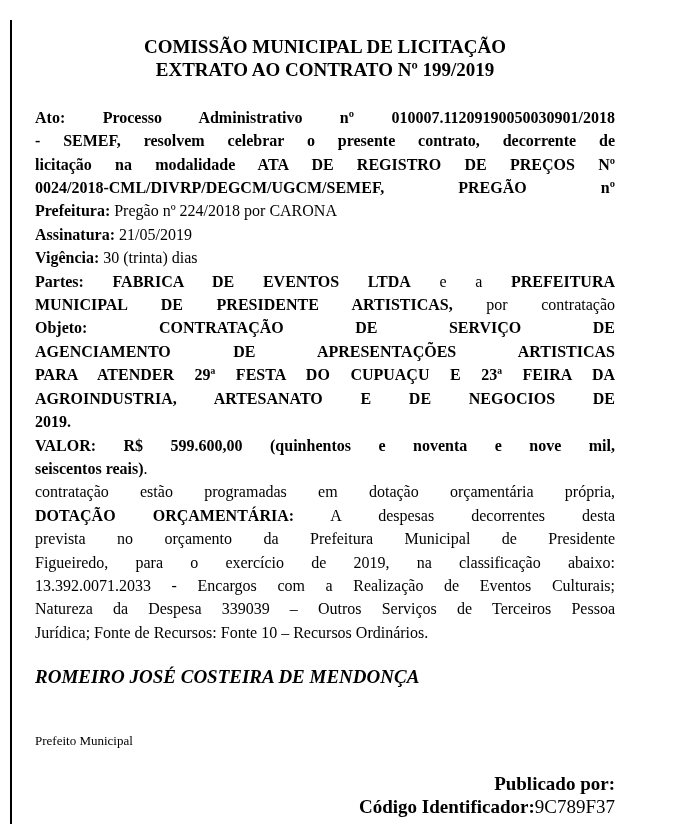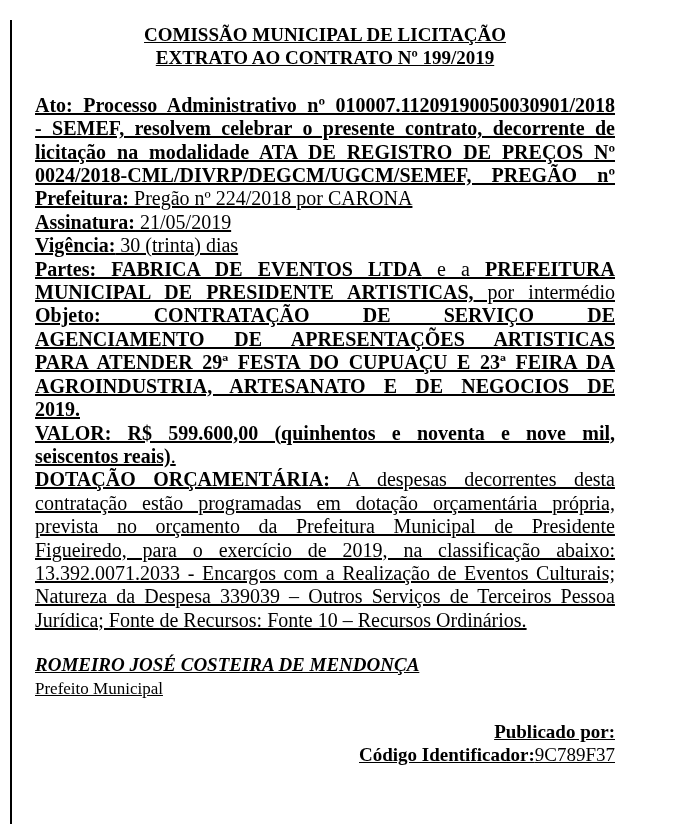--- a/index.html
+++ b/index.html
@@ -19,34 +19,33 @@
     position: absolute;
     left: 10px;
     top: 20px;
     width: 2px;
     height: 804px;
     background: #000000;
   }
   .page {
     position: absolute;
     left: 35px;
-    top: 0;
+    top: 12px;
     width: 580px;
-    text-decoration: underline;
   }
   .title-block {
     margin-top: 23px;
     text-align: center;
     font-weight: bold;
     font-size: 19px;
     line-height: 23.4px;
   }
   .body-block {
     margin-top: 24px;
-    font-size: 20px;
+    font-size: 16px;
     line-height: 23.4px;
   }
   .line {
     min-height: 23.4px;
     white-space: normal;
   }
   .line.j {
     text-align: justify;
     text-align-last: justify;
     text-justify: inter-word;
@@ -56,21 +55,22 @@
   .signature-block {
     margin-top: 21px;
     font-size: 19px;
     line-height: 23.4px;
   }
   .signature-name {
     font-weight: bold;
     font-style: italic;
   }
   .signature-role {
-    font-size: 17px;
+    font-size: 13px;
+    margin-top: 40px;
   }
   .footer-block {
     margin-top: 20px;
     text-align: right;
     font-size: 19px;
     line-height: 23.4px;
   }
   .footer-label { font-weight: bold; }
 </style>
 </head>
@@ -87,30 +87,30 @@
 
   <div class="body-block">
       <div class="line j"><span class="b">Ato: Processo Administrativo nº 010007.11209190050030901/2018</span></div>
       <div class="line j"><span class="b">- SEMEF, resolvem celebrar o presente contrato, decorrente de</span></div>
       <div class="line j"><span class="b">licitação na modalidade ATA DE REGISTRO DE PREÇOS Nº</span></div>
       <div class="line j"><span class="b">0024/2018-CML/DIVRP/DEGCM/UGCM/SEMEF, PREGÃO nº</span></div>
       <div class="line"><span class="b">Prefeitura:</span><span class="r"> Pregão nº 224/2018 por CARONA</span></div>
       <div class="line"><span class="b">Assinatura:</span><span class="r"> 21/05/2019</span></div>
       <div class="line"><span class="b">Vigência:</span><span class="r"> 30 (trinta) dias</span></div>
       <div class="line j"><span class="b">Partes: FABRICA DE EVENTOS LTDA</span><span class="r"> e a </span><span class="b">PREFEITURA</span></div>
-      <div class="line j"><span class="b">MUNICIPAL DE PRESIDENTE ARTISTICAS,</span><span class="r"> por intermédio</span></div>
+      <div class="line j"><span class="b">MUNICIPAL DE PRESIDENTE ARTISTICAS,</span><span class="r"> por contratação</span></div>
       <div class="line j"><span class="b">Objeto: CONTRATAÇÃO DE SERVIÇO DE</span></div>
       <div class="line j"><span class="b">AGENCIAMENTO DE APRESENTAÇÕES ARTISTICAS</span></div>
       <div class="line j"><span class="b">PARA ATENDER 29ª FESTA DO CUPUAÇU E 23ª FEIRA DA</span></div>
       <div class="line j"><span class="b">AGROINDUSTRIA, ARTESANATO E DE NEGOCIOS DE</span></div>
       <div class="line"><span class="b">2019.</span></div>
       <div class="line j"><span class="b">VALOR: R$ 599.600,00 (quinhentos e noventa e nove mil,</span></div>
       <div class="line"><span class="b">seiscentos reais)</span><span class="r">.</span></div>
+      <div class="line j"><span class="r">contratação estão programadas em dotação orçamentária própria,</span></div>
       <div class="line j"><span class="b">DOTAÇÃO ORÇAMENTÁRIA:</span><span class="r"> A despesas decorrentes desta</span></div>
-      <div class="line j"><span class="r">contratação estão programadas em dotação orçamentária própria,</span></div>
       <div class="line j"><span class="r">prevista no orçamento da Prefeitura Municipal de Presidente</span></div>
       <div class="line j"><span class="r">Figueiredo, para o exercício de 2019, na classificação abaixo:</span></div>
       <div class="line j"><span class="r">13.392.0071.2033 - Encargos com a Realização de Eventos Culturais;</span></div>
       <div class="line j"><span class="r">Natureza da Despesa 339039 – Outros Serviços de Terceiros Pessoa</span></div>
       <div class="line"><span class="r">Jurídica; Fonte de Recursos: Fonte 10 – Recursos Ordinários.</span></div>
     </div>
 
   <div class="signature-block">
     <div class="signature-name">ROMEIRO JOSÉ COSTEIRA DE MENDONÇA</div>
     <div class="signature-role">Prefeito Municipal</div>

